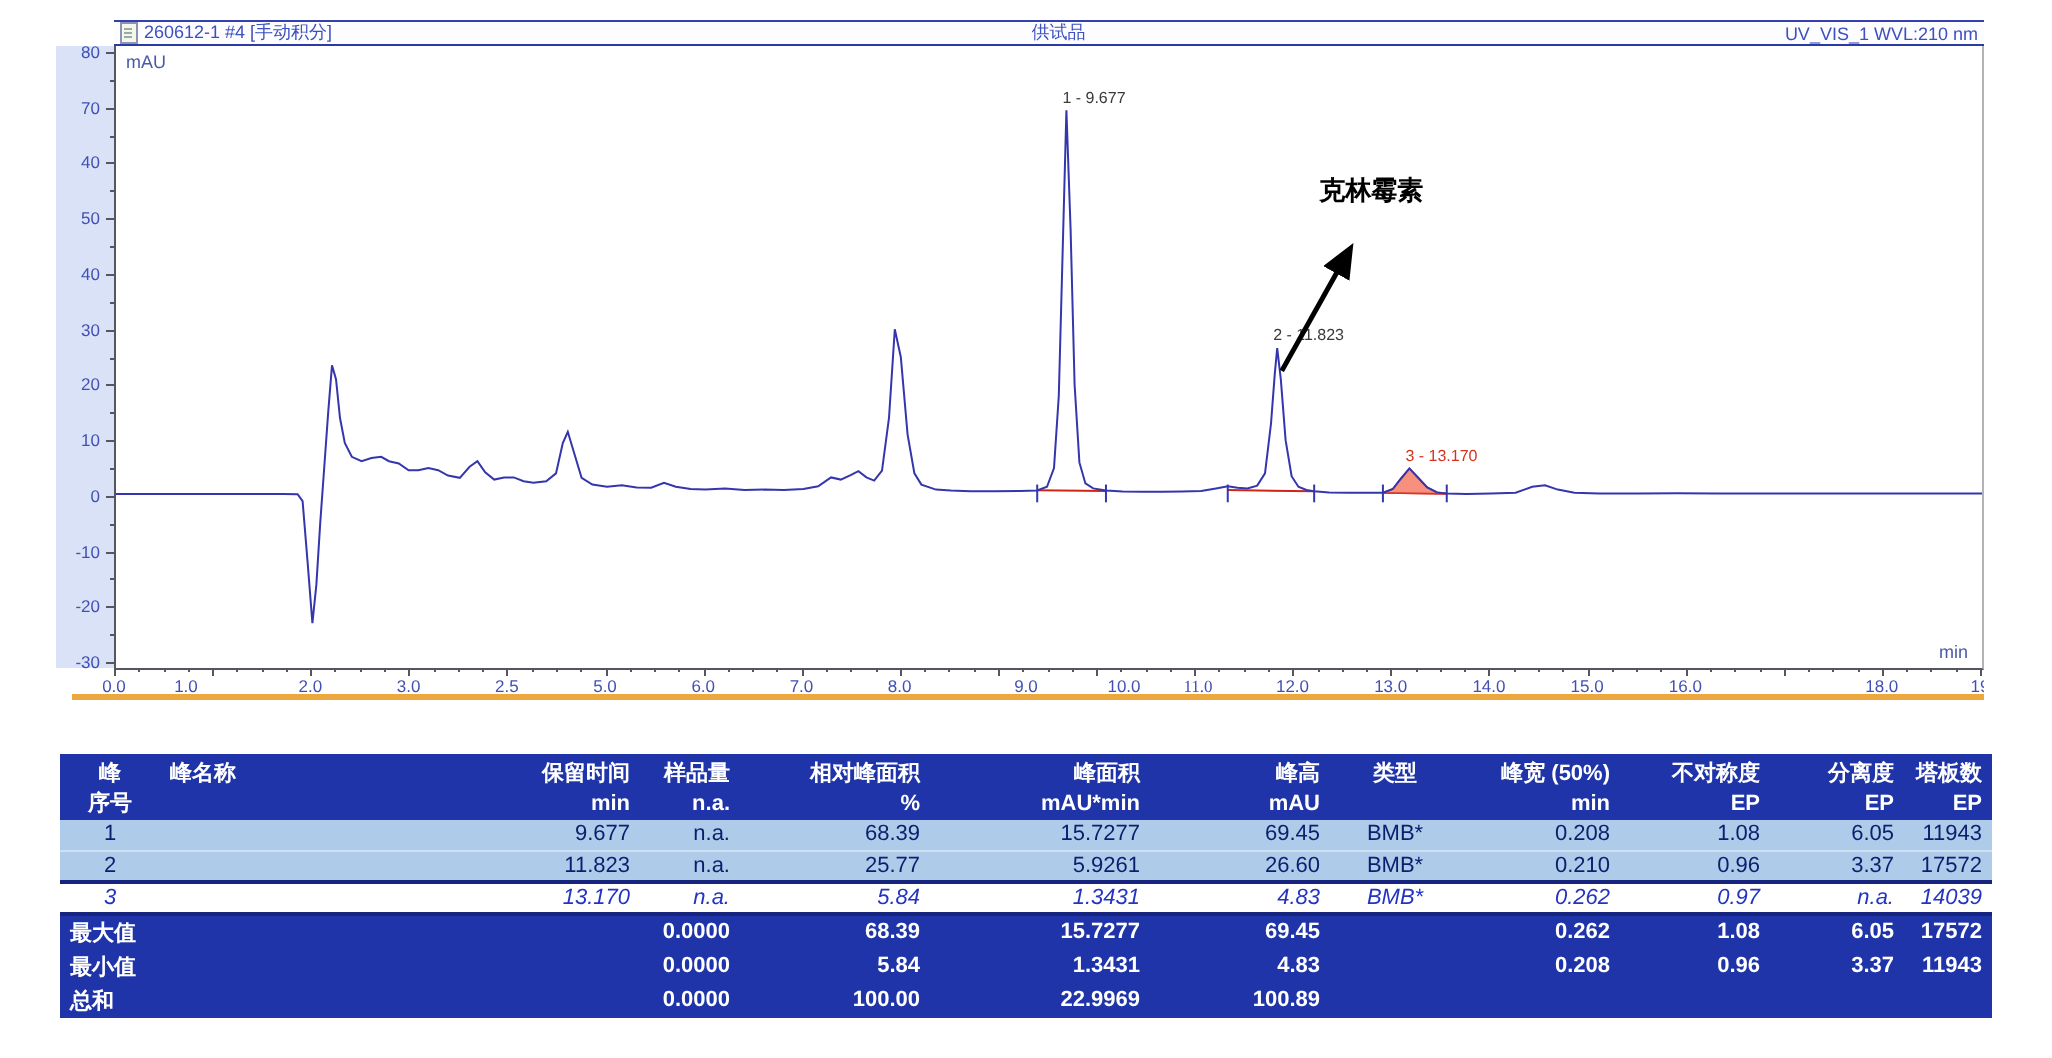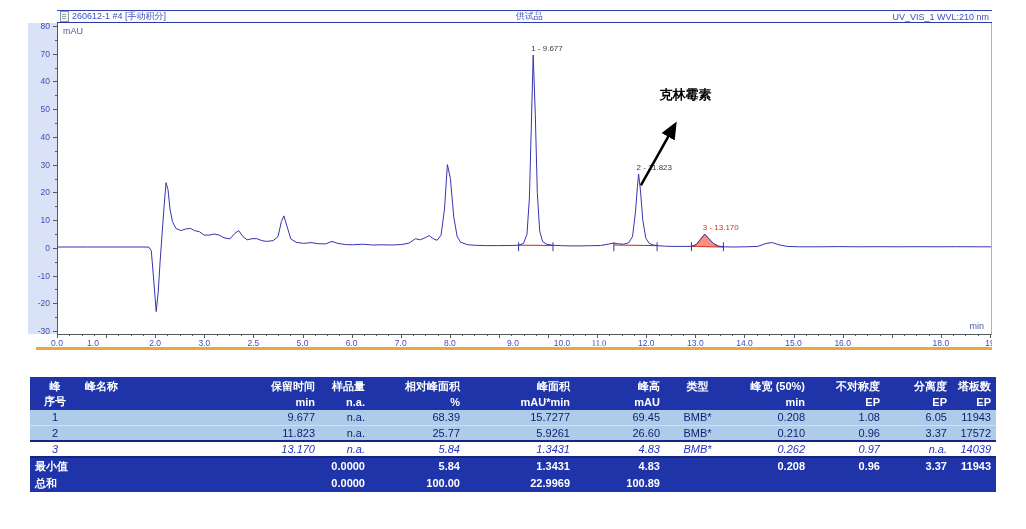--- a/index.html
+++ b/index.html
@@ -298,20 +298,34 @@
         <td class="al-r">5.84</td>
         <td class="al-r">1.3431</td>
         <td class="al-r">4.83</td>
         <td class="al-c">BMB*</td>
         <td class="al-r">0.262</td>
         <td class="al-r">0.97</td>
         <td class="al-r">n.a.</td>
         <td class="al-r">14039</td>
       </tr>
       <tr class="summary-row">
+        <td class="al-l">最大值</td>
+        <td class="al-l"></td>
+        <td class="al-r"></td>
+        <td class="al-r">0.0000</td>
+        <td class="al-r">68.39</td>
+        <td class="al-r">15.7277</td>
+        <td class="al-r">69.45</td>
+        <td class="al-c"></td>
+        <td class="al-r">0.262</td>
+        <td class="al-r">1.08</td>
+        <td class="al-r">6.05</td>
+        <td class="al-r">17572</td>
+      </tr>
+      <tr class="summary-row">
         <td class="al-l">最小值</td>
         <td class="al-l"></td>
         <td class="al-r"></td>
         <td class="al-r">0.0000</td>
         <td class="al-r">5.84</td>
         <td class="al-r">1.3431</td>
         <td class="al-r">4.83</td>
         <td class="al-c"></td>
         <td class="al-r">0.208</td>
         <td class="al-r">0.96</td>

